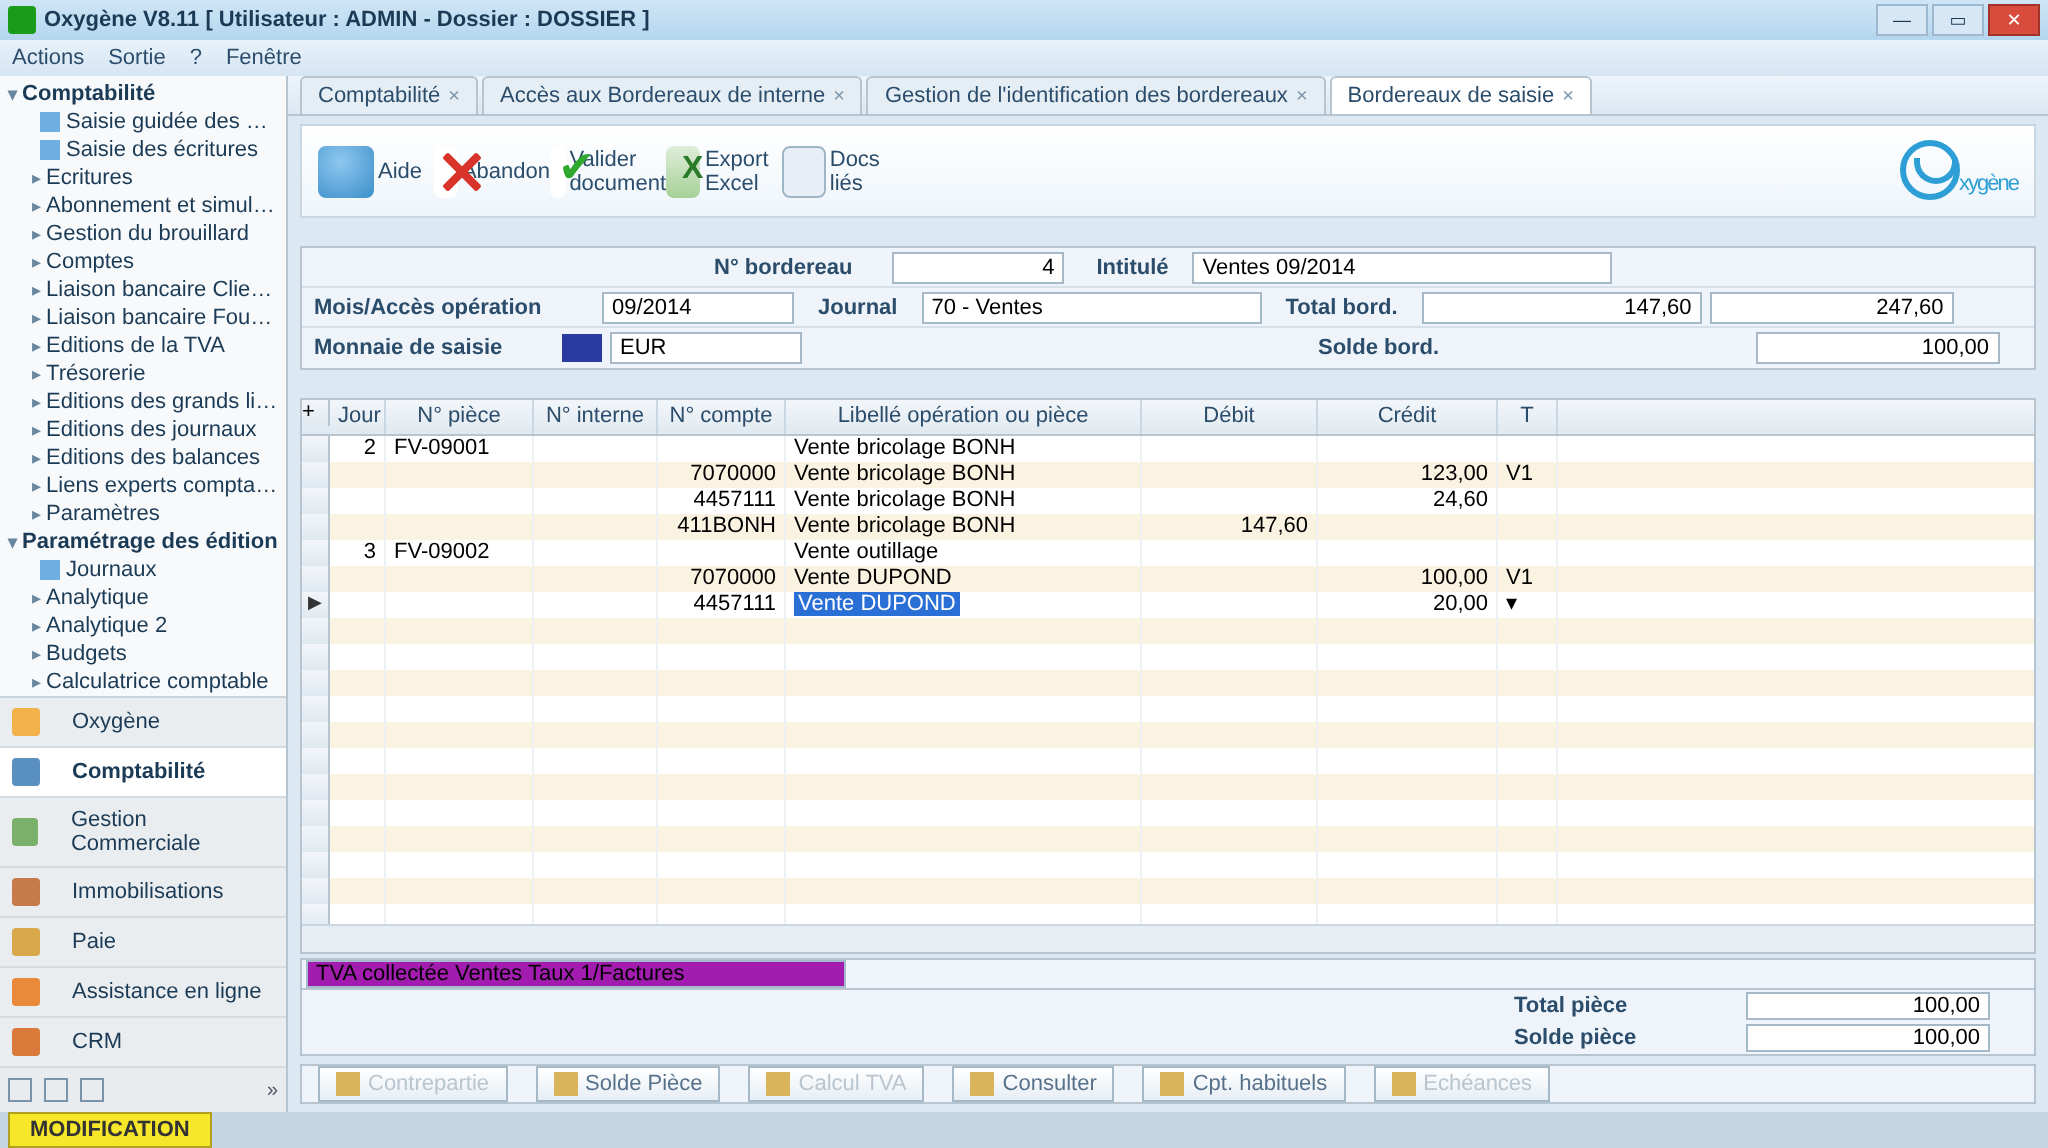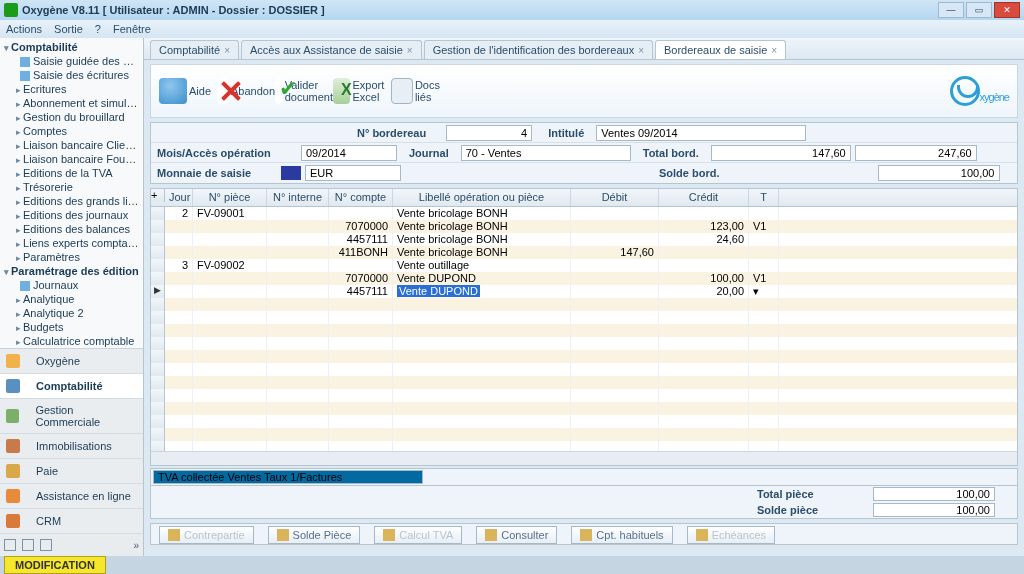--- a/index.html
+++ b/index.html
@@ -50,42 +50,42 @@
 .ti-abandon:before{ transform:rotate(45deg);} .ti-abandon:after{ transform:rotate(-45deg);}
 .ti-validate { background:#fff; position:relative;}
 .ti-validate:before { content:"✔"; position:absolute; left:4px; top:-2px; font-size:22px; color:#2fa82f;}
 .ti-excel { background:linear-gradient(#dfeeda,#a6d097); position:relative;}
 .ti-excel:before { content:"X"; position:absolute; left:8px; top:3px; font-size:16px; color:#2a7a2a; font-weight:bold;}
 .ti-docs { background:#e7eef5; border:1px solid #9fb6c7;}
 .logo { margin-left:auto; font-size:30px; color:#2e9fd6; letter-spacing:-1px; font-weight:300;}
 .logo .sym { display:inline-block; width:30px; height:30px; border:3px solid #2e9fd6; border-radius:50%; vertical-align:-5px; position:relative;}
 .logo .sym:after { content:""; position:absolute; left:4px; top:6px; width:16px; height:10px; border:3px solid #2e9fd6; border-top:none; border-radius:0 0 12px 12px;}
 
-.form-area { margin:4px 6px; border:1px solid #b6c5d0; background:#eef4f9; }
+.form-area { margin:14px 6px; border:1px solid #b6c5d0; background:#eef4f9; }
 .form-row { display:flex; align-items:center; height:20px; border-bottom:1px solid #d6e0e9;}
 .form-row.noborder { border-bottom:none; }
 .flabel { padding:0 6px; color:#2b4d6b;}
 .finput { background:#fff; border:1px solid #a6b9c8; height:16px; padding:0 4px; display:flex; align-items:center;}
 .finput.right { justify-content:flex-end; }
 
 .grid-wrap { margin:0 6px; border:1px solid #b6c5d0; background:#fff; height:278px; display:flex; flex-direction:column;}
 .grid-head { display:flex; background:linear-gradient(#f2f6fa,#e0e9f0); border-bottom:1px solid #b6c5d0; height:18px;}
 .gh { border-right:1px solid #c9d7e2; padding:2px 4px; color:#2b4d6b; text-align:center; overflow:hidden;}
 .grid-body { flex:1; overflow:hidden; position:relative;}
 .grow { display:flex; height:13px; align-items:center;}
 .grow:nth-child(even) { background:#faf3e2;}
 .gc { border-right:1px solid #edf1f5; padding:0 4px; overflow:hidden; white-space:nowrap; height:13px; line-height:13px;}
 .gc.r { text-align:right;}
 .rowhandle { width:14px; background:linear-gradient(#f2f6fa,#e0e9f0); border-right:1px solid #b6c5d0; height:13px;}
 .sel { background:#2a6fd6; color:#fff; padding:0 2px;}
 .rowptr { background:linear-gradient(#f2f6fa,#e0e9f0); color:#333; text-align:center; font-size:9px;}
 .grid-scroll { height:14px; background:#e7edf2; border-top:1px solid #c9d7e2;}
 
 .grid-foot { margin:2px 6px 0 6px; border:1px solid #b6c5d0; background:#eef4f9; height:18px; display:flex; align-items:center;}
-.gf-field { background:#0369a1; border:1px solid #a6b9c8; height:14px; padding:0 4px; width:270px; margin-left:2px;}
+.gf-field { background:#a21caf; border:1px solid #a6b9c8; height:14px; padding:0 4px; width:270px; margin-left:2px;}
 
 .totals { margin:0 6px; background:#eef4f9; border:1px solid #b6c5d0; border-top:none;}
 .trow { display:flex; height:16px; align-items:center;}
 .trow .tlbl { margin-left:auto; width:110px; text-align:left; font-weight:bold; color:#2b4d6b;}
 .trow .tval { width:122px; background:#fff; border:1px solid #a6b9c8; height:14px; text-align:right; padding:0 4px; margin:0 22px 0 6px;}
 
 .bottom-buttons { margin:4px 6px; border:1px solid #b6c5d0; background:#eef4f9; height:22px; display:flex; align-items:flex-end; gap:14px; padding:0 8px;}
 .bbtn { border:1px solid #a6b9c8; background:linear-gradient(#fff,#e7eef5); padding:2px 8px; color:#57718a; display:flex; align-items:center; gap:4px;}
 .bbtn .bic { width:12px; height:12px; background:#d9b45a;}
 .bbtn.dis { color:#b9c5cf;}
@@ -179,21 +179,21 @@
     </div>
   </div>
 
   <div class="main">
     <div class="tabs">
       <div class="tab">
           <span>Comptabilité</span>
           <span class="x">×</span>
         </div>
       <div class="tab">
-          <span>Accès aux Assistance de saisie</span>
+          <span>Accès aux Bordereaux de interne</span>
           <span class="x">×</span>
         </div>
       <div class="tab">
           <span>Gestion de l'identification des bordereaux</span>
           <span class="x">×</span>
         </div>
       <div class="tab active">
           <span>Bordereaux de saisie</span>
           <span class="x">×</span>
         </div>

